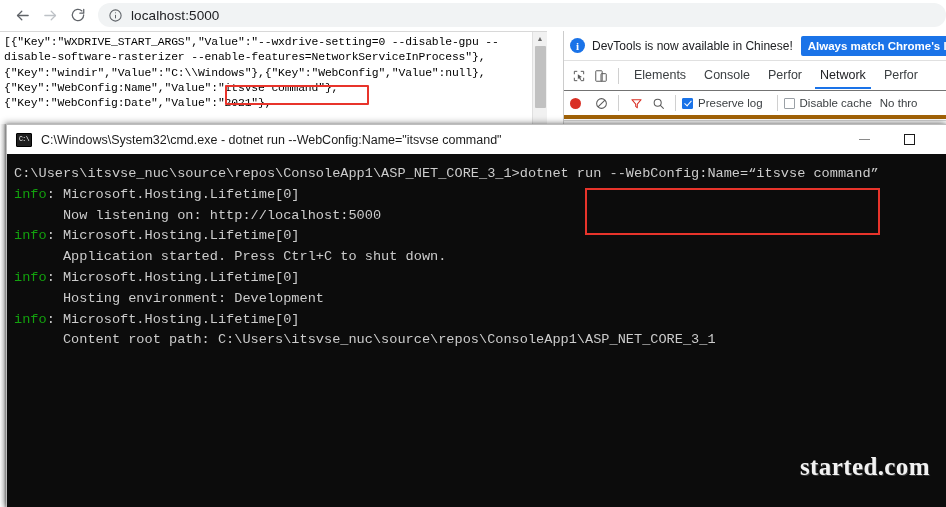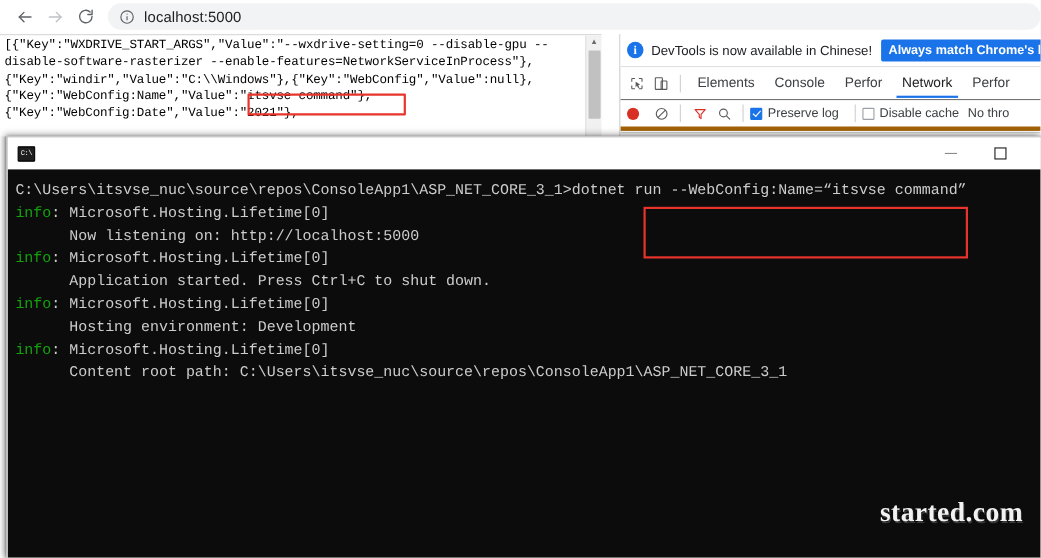--- a/index.html
+++ b/index.html
@@ -490,20 +490,21 @@
 
   <div class="redbox" id="redbox-json" style="border-color: rgb(232, 52, 43);"></div>
 </div>
 
 <div id="left-edge-strip"></div>
 
 <div id="cmd-window">
 
   <div id="cmd-titlebar">
     <span id="cmd-icon">C:\</span>
+    <span id="cmd-title">C:\Windows\System32\cmd.exe - dotnet  run --WebConfig:Name="itsvse command"</span>
     <div id="cmd-winbtns">
       <div class="cmd-winbtn">
           <span class="bar"></span>
         </div>
       <div class="cmd-winbtn">
           <span class="box"></span>
         </div>
     </div>
   </div>
 

